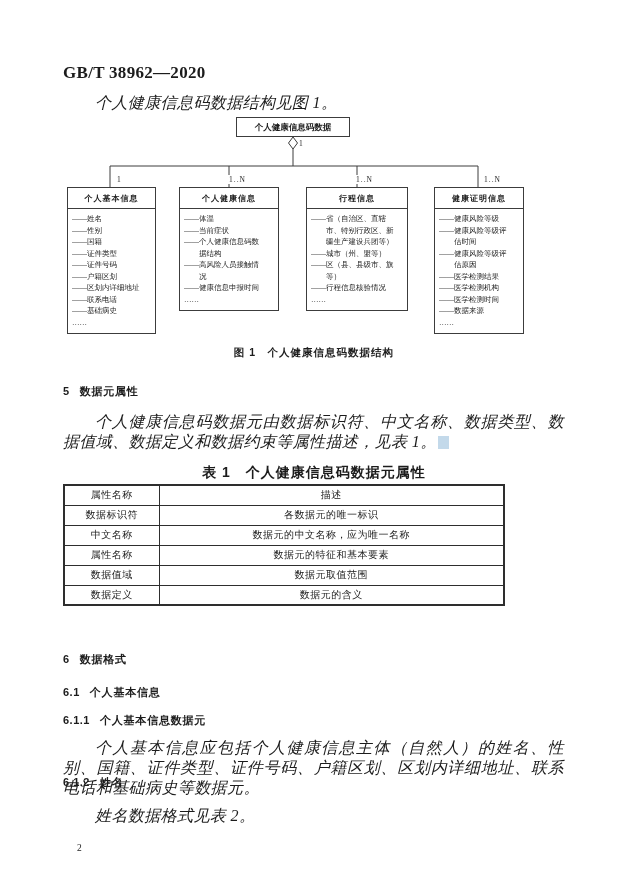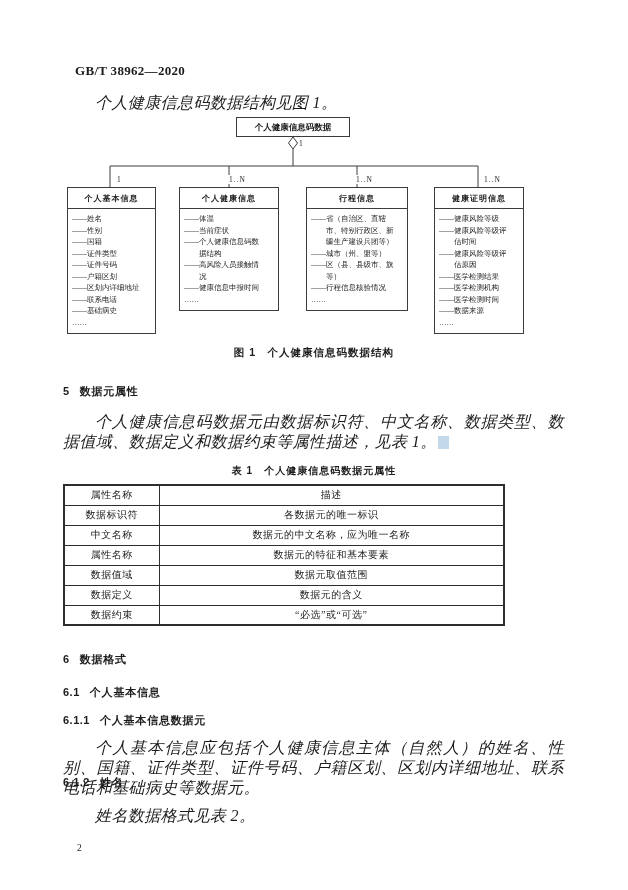--- a/index.html
+++ b/index.html
@@ -7,23 +7,22 @@
   .page {
     position:relative;
     width:628px; height:890px;
     background:#ffffff;
     color:#1c1c1c;
     font-family:"Liberation Serif","DejaVu Serif",serif;
     overflow:hidden;
   }
   .std-number {
     position:absolute; top:63px; left:63px;
-    font-size:13px; font-weight:bold;
+    font-size:17px; font-weight:bold;
     letter-spacing:0.3px;
-    margin-left:12px;
   }
   .para {
     position:absolute; left:63px; right:64px;
     font-size:16px; line-height:20px;
     text-align:justify; letter-spacing:0.4px;font-style:italic;
   }
   .indent { text-indent:2em; }
   .intro-para { top:93px; }
 
   
@@ -85,21 +84,21 @@
   .hl-box {
     display:inline-block; width:11px; height:13px;
     background:#c3d9ea; vertical-align:-2px; margin-left:1px;
   }
 
   
   .tbl-title {
     position:absolute; top:464px; left:0; width:100%;
     text-align:center;
     font-family:"Liberation Sans","DejaVu Sans",sans-serif;
-    font-size:10px; font-weight:bold; letter-spacing:1px;
+    font-size:14px; font-weight:bold; letter-spacing:1px;
   }
   table.tbl {
     position:absolute; top:484px; left:63px;
     width:442px;
     border-collapse:collapse;
     font-size:10px;
   }
   table.tbl td {
     border:1px solid #2e2e2e;
     height:20px; text-align:center; vertical-align:middle;
@@ -237,24 +236,20 @@
         <tr>
           <td class="c1">数据值域</td>
           <td>数据元取值范围</td>
         </tr>
 
         <tr>
           <td class="c1">数据定义</td>
           <td>数据元的含义</td>
         </tr>
 
-        <tr>
-          <td class="c1">数据约束</td>
-          <td>“必选”或“可选”</td>
-        </tr>
       </tbody>
   </table>
 
   <div class="heading h-6">
     <span class="h-num">6</span><span>数据格式</span>
   </div>
   <div class="heading h-6-1">
     <span class="h-num">6.1</span><span>个人基本信息</span>
   </div>
   <div class="heading h-6-1-1">

